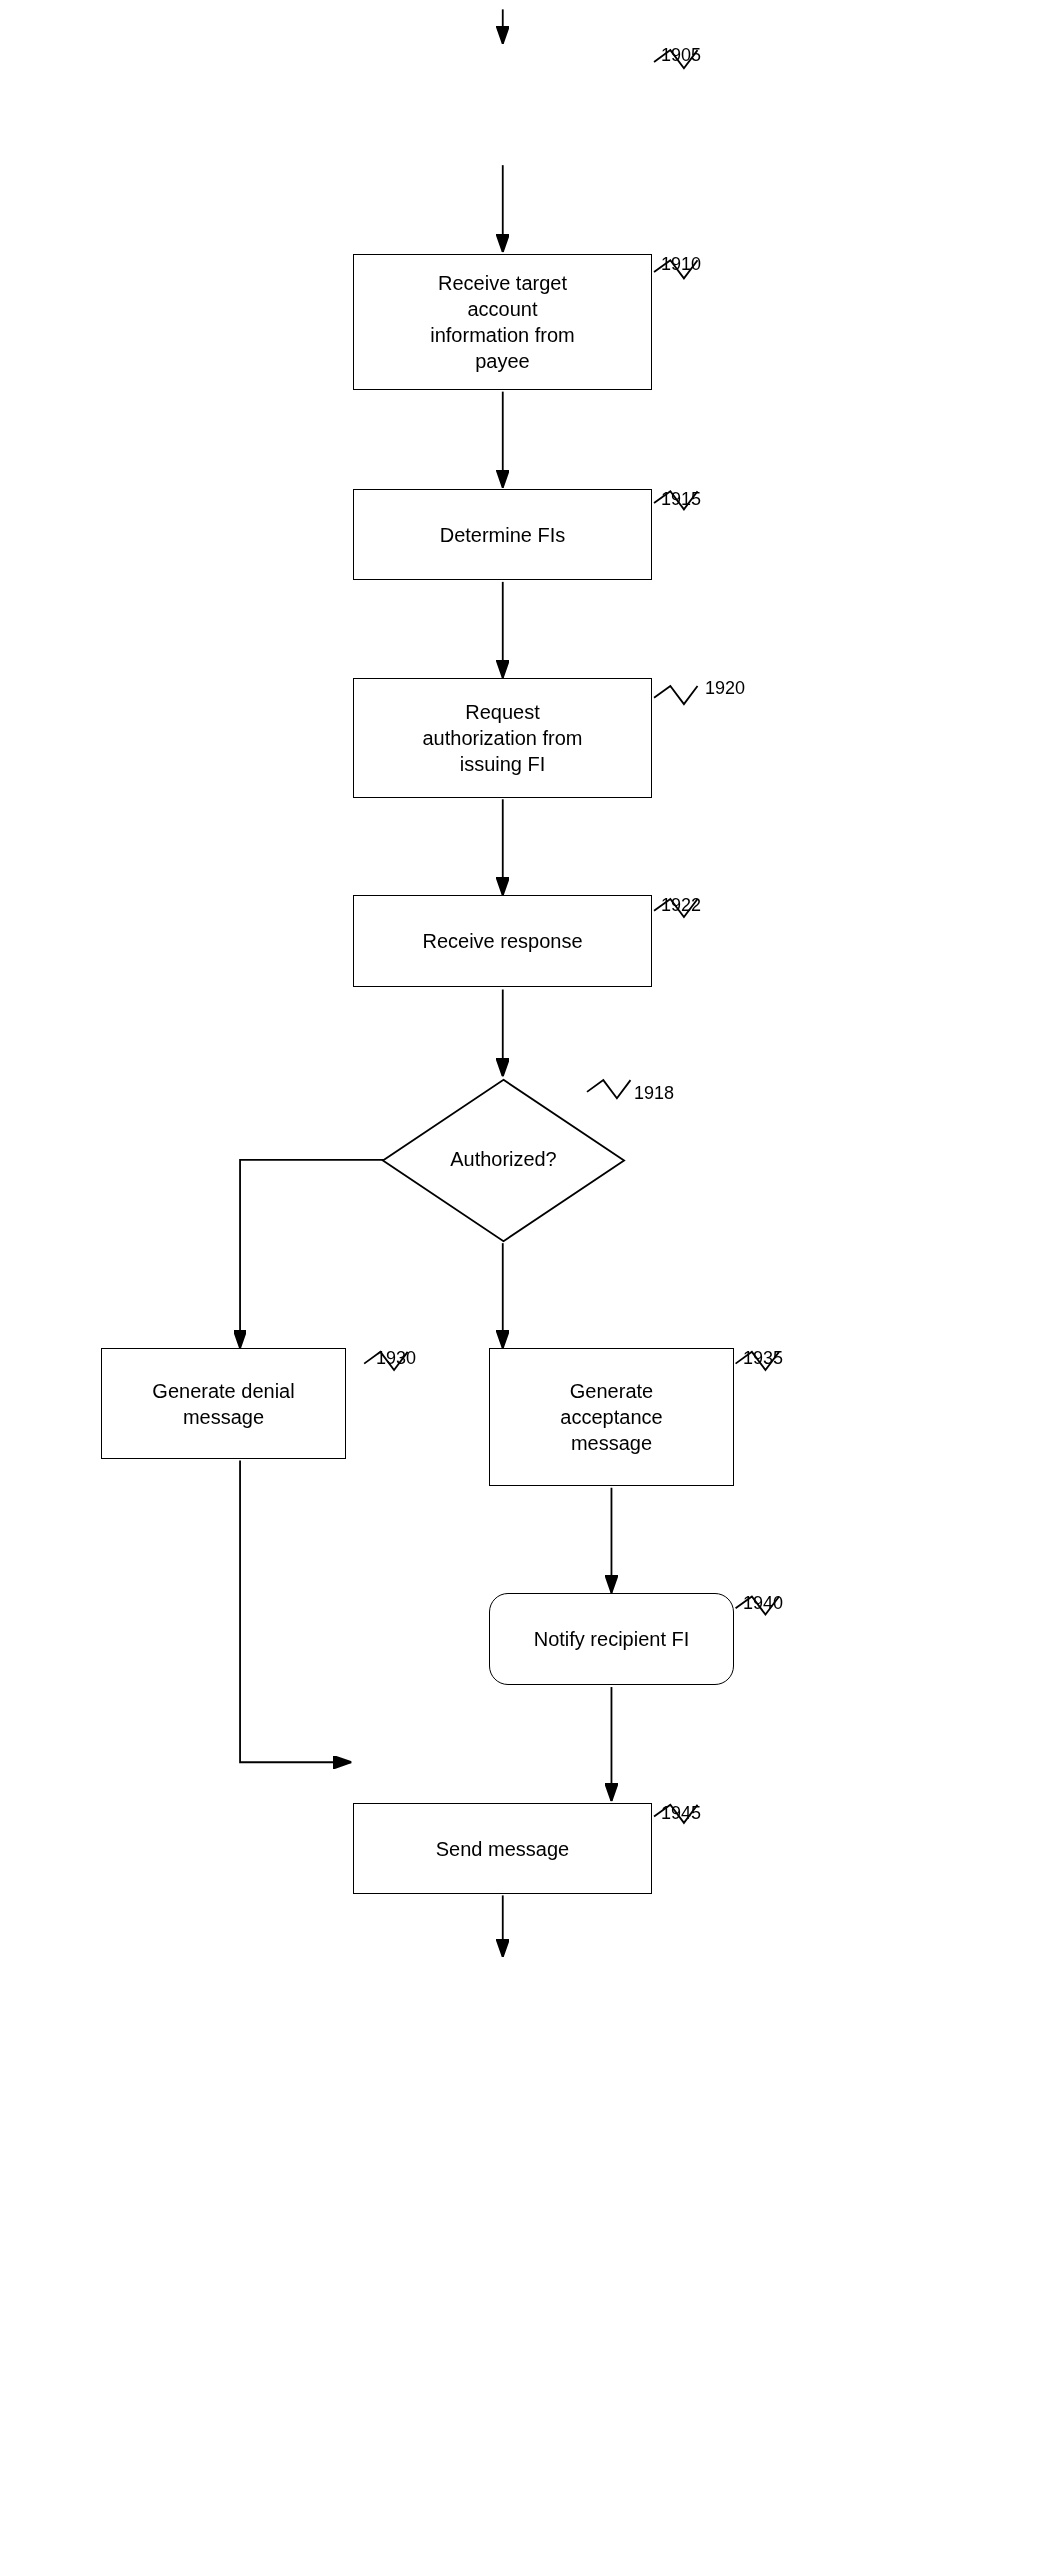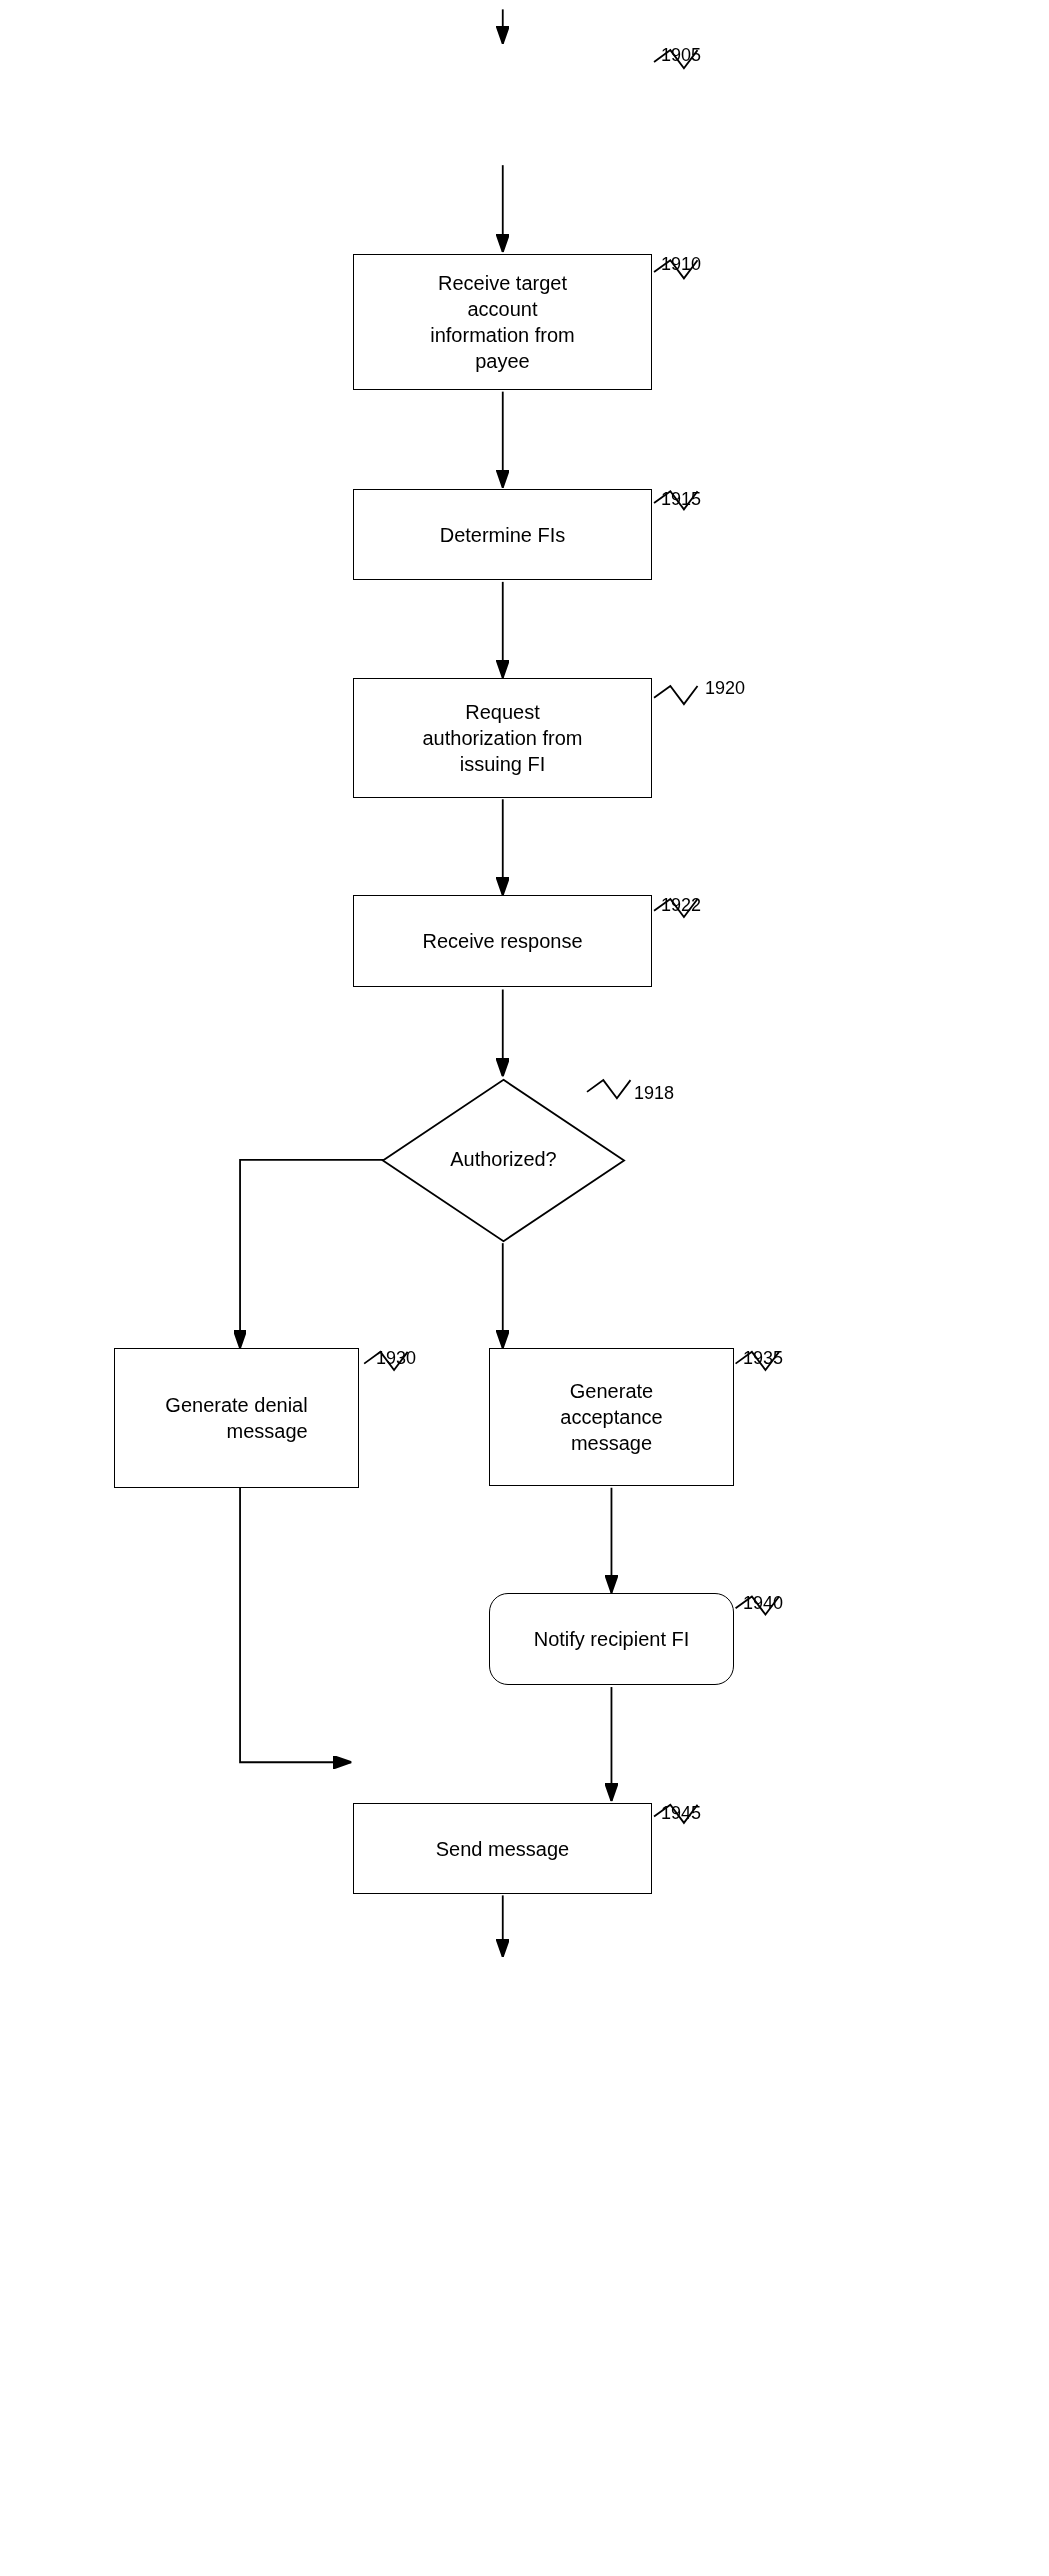--- a/index.html
+++ b/index.html
@@ -132,21 +132,21 @@
   <span class="label-tag" style="left:661px; top:895px;">1922</span>
 
   <div style="position:absolute; left:381px; top:1078px; width:245px; height:165px;">
     <svg width="245" height="165" viewBox="0 0 270 182">
       <polygon points="135,2 268,91 135,180 2,91" fill="white" stroke="black" stroke-width="2"></polygon>
       <text x="135" y="97" text-anchor="middle" font-size="22" font-family="Arial">Authorized?</text>
     </svg>
   </div>
   <span class="label-tag" style="left:634px; top:1083px;">1918</span>
 
-  <div class="flow-box" style="left:114px; top:1348px; width:245px; height:140px;text-align:right;">
+  <div class="flow-box" style="left:101px; top:1348px; width:245px; height:111px;">
     <span>Generate denial<br>message</span>
   </div>
   <span class="label-tag" style="left:376px; top:1348px;">1930</span>
 
   <div class="flow-box" style="left:489px; top:1348px; width:245px; height:138px;">
     <span>Generate<br>acceptance<br>message</span>
   </div>
   <span class="label-tag" style="left:743px; top:1348px;">1935</span>
 
   <div class="flow-box" style="left:489px; top:1593px; width:245px; height:92px;border-radius:19px;">

